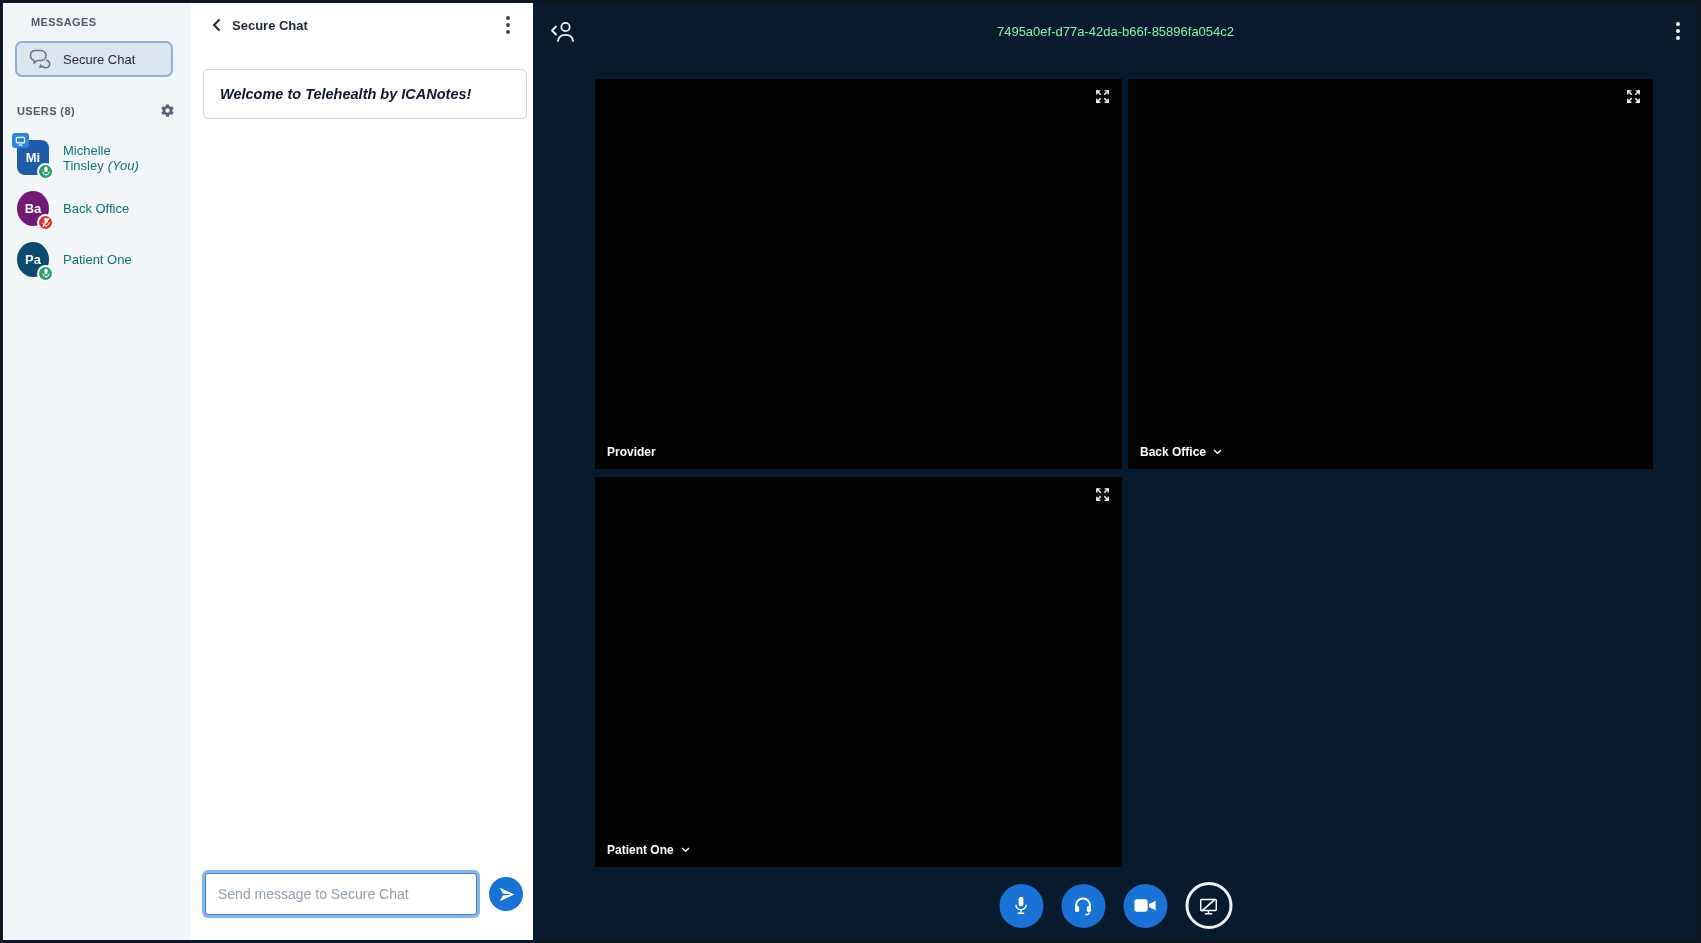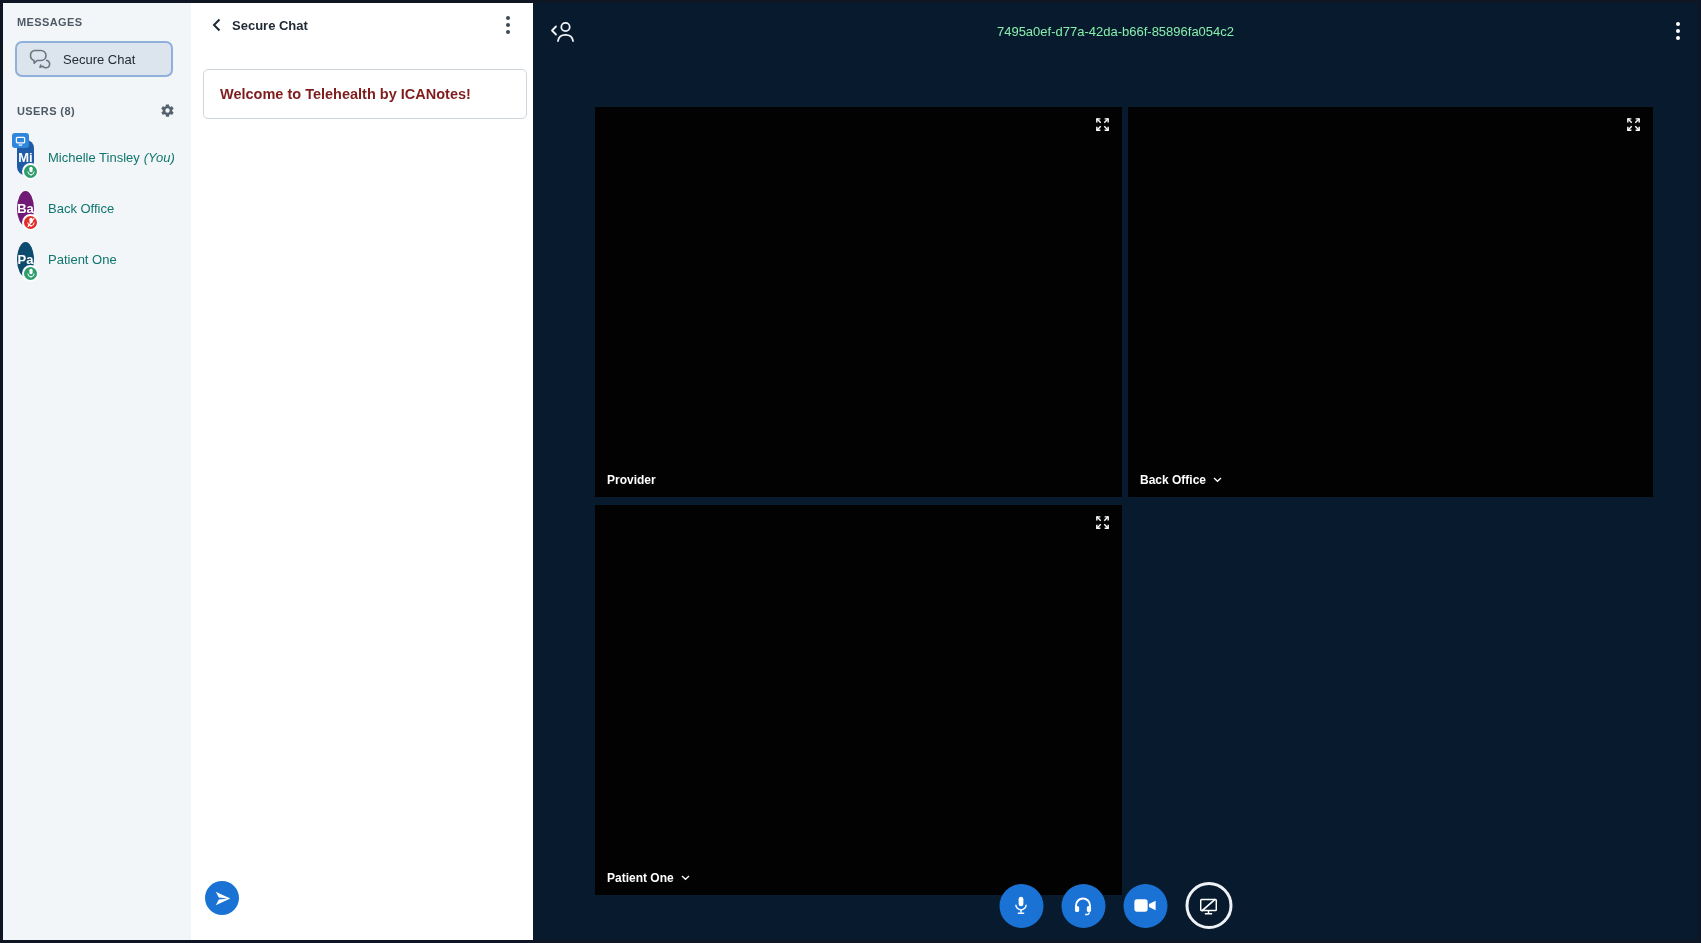--- a/index.html
+++ b/index.html
@@ -15,21 +15,21 @@
 
   
   .sidebar {
     width:188px; flex:none;
     background:#f3f6f9;
     display:flex; flex-direction:column;
     padding-top:13px;
   }
   .sb-heading {
     font-size:11px; font-weight:bold; color:#4e5a66;
-    letter-spacing:.4px; padding:0 14px;
+    letter-spacing:.4px; padding:0 28px;
   }
   .chat-item {
     margin:13px 18px 0 12px;
     background:#dce4ee;
     border:2px solid #8fb0da;
     border-radius:7px;
     height:36px;
     display:flex; align-items:center; gap:11px;
     padding:0 9px;
     cursor:pointer;
@@ -37,21 +37,21 @@
   .chat-item-label { font-size:13px; color:#222c36; }
   .users-row {
     margin-top:24px;
     display:flex; justify-content:space-between; align-items:center;
     padding:0 14px 0 14px;
   }
   .gear-btn { background:none; border:none; cursor:pointer; display:flex; padding:2px; }
   .user-list { margin-top:12px; display:flex; flex-direction:column; }
   .user-row { display:flex; align-items:center; gap:14px; padding:8px 14px; cursor:pointer; }
   .avatar {
-    width:17px; height:35px; flex:none;
+    width:32px; height:35px; flex:none;
     color:#fff; font-weight:bold; font-size:13px;
     display:flex; align-items:center; justify-content:center;
     position:relative;
   }
   .avatar.square { border-radius:8px; }
   .avatar.circle { border-radius:50%; }
   .badge {
     position:absolute; right:-5px; bottom:-5px;
     width:17px; height:17px; border-radius:50%;
     border:2px solid #fbfdfe;
@@ -78,21 +78,21 @@
   .back-btn { background:none; border:none; cursor:pointer; display:flex; padding:2px; }
   .chat-title { font-size:13px; font-weight:bold; color:#1f2933; margin-left:9px; }
   .kebab { display:flex; flex-direction:column; gap:3px; background:none; border:none; cursor:pointer; padding:4px; }
   .kebab i { width:4px; height:4px; border-radius:50%; display:block; }
   .chat-kebab { margin-left:auto; }
   .chat-kebab i { background:#3c4a57; }
   .welcome-box {
     margin:22px 6px 0 12px;
     border:1px solid #ccd5db; border-radius:5px;
     padding:16px 16px;
-    font-size:14.5px; font-weight:bold; color:#7f1d1d;
+    font-size:14.5px; font-weight:bold; color:#0f172a;font-style:italic;
   }
   .chat-spacer { flex:1; }
   .chat-input-row { display:flex; align-items:center; gap:12px; padding:0 10px 25px 14px; }
   .chat-input {
     flex:1; height:42px;
     border:1px solid #3f7fd0;
     box-shadow:0 0 0 3px #8cb4e4;
     border-radius:3px;
     font-size:14px; color:#3c4a57;
     padding:0 12px; outline:none;
@@ -113,21 +113,21 @@
   }
   .toggle-users-btn { background:none; border:none; cursor:pointer; display:flex; padding:2px; }
   .stage-title {
     position:absolute; left:50%; transform:translateX(-50%);
     color:#86efac; font-size:13px; white-space:nowrap;
   }
   .stage-kebab { margin-left:auto; }
   .stage-kebab i { background:#fff; }
 
   .video-grid {
-    position:absolute; top:104px; left:62px;
+    position:absolute; top:76px; left:62px;
     display:grid;
     grid-template-columns:527px 525px;
     grid-auto-rows:390px;
     column-gap:6px; row-gap:8px;
   }
   .tile { background:#020202; position:relative; }
   .fs-btn { position:absolute; top:7px; right:9px; background:none; border:none; cursor:pointer; padding:2px; }
   .tile-label {
     position:absolute; left:12px; bottom:10px;
     color:#fff; font-size:12px; font-weight:bold;
@@ -241,20 +241,21 @@
             <i></i>
           </span>
       </button>
     </div>
 
     <div class="welcome-box">Welcome to Telehealth by ICANotes!</div>
 
     <div class="chat-spacer"></div>
 
     <div class="chat-input-row">
+      <input class="chat-input" type="text" placeholder="Send message to Secure Chat" style="">
       <button class="send-btn">
         <span style="display:flex;">
           <svg width="17" height="17" viewBox="0 0 24 24" fill="#fff">
               <path d="M2.5 21.5 23 12 2.5 2.5l4.3 8L19 12 6.8 13.5z"></path>
             </svg>
         </span>
       </button>
     </div>
   </section>
 

